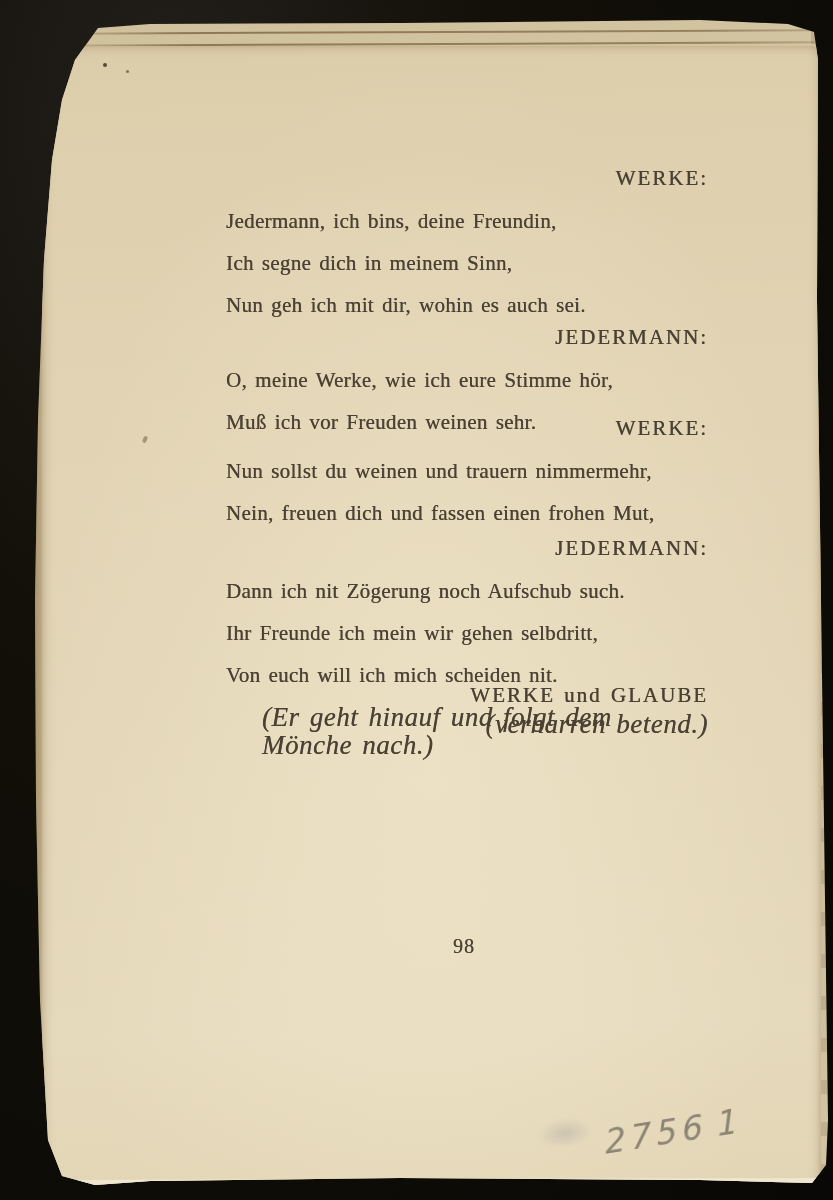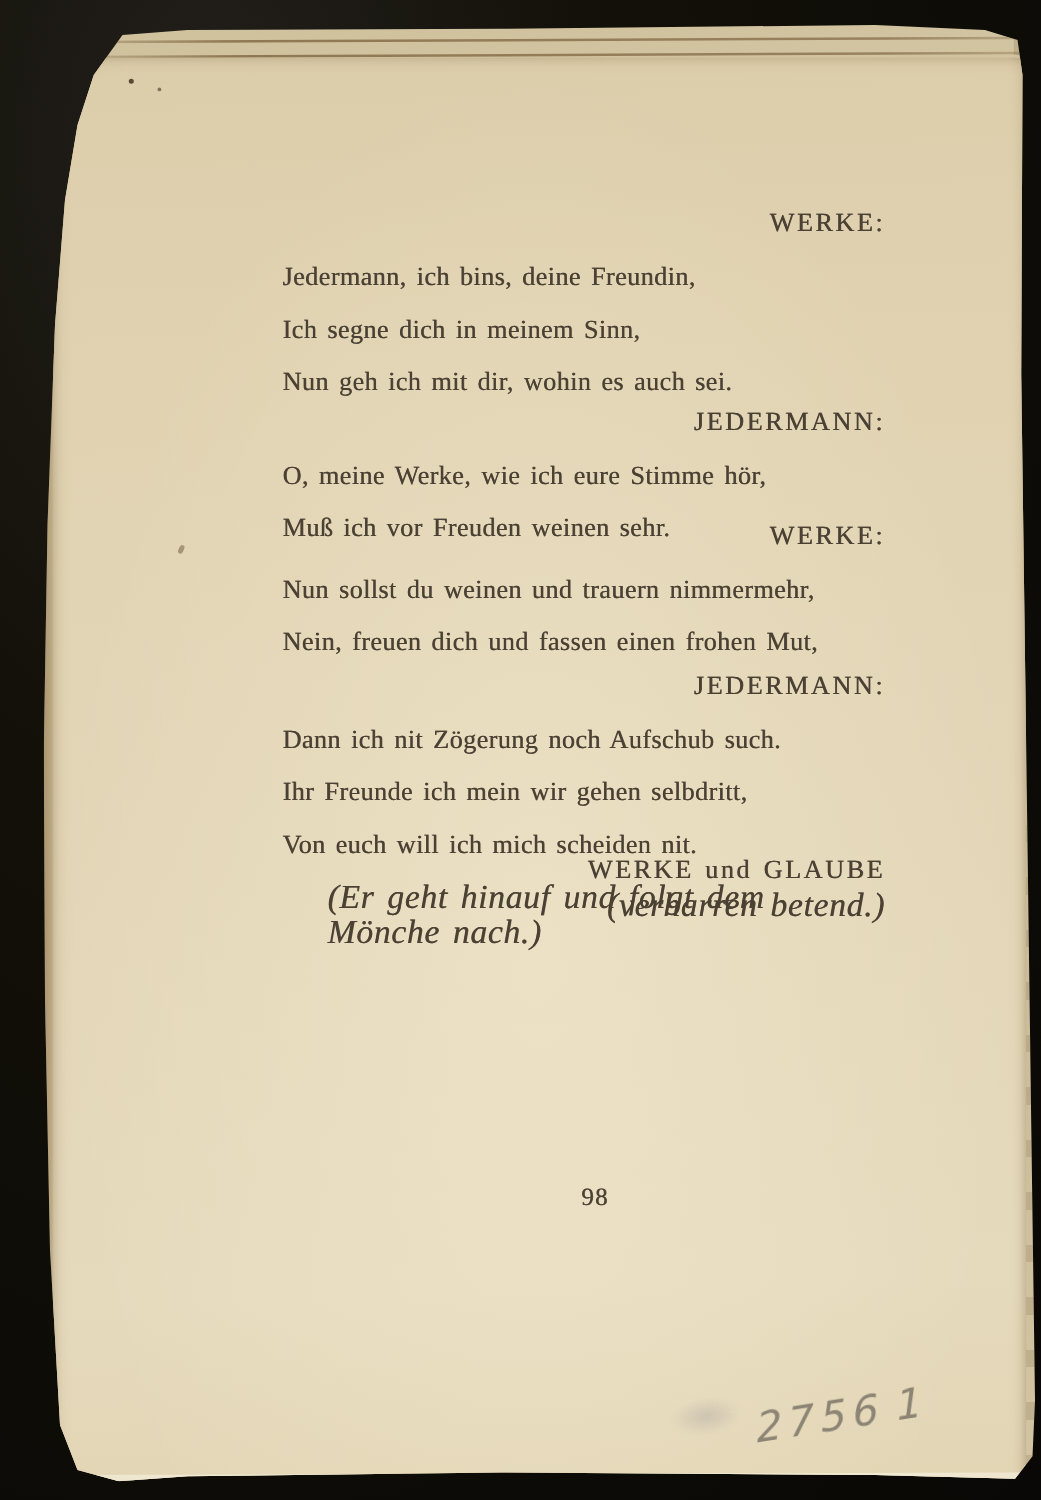--- a/index.html
+++ b/index.html
@@ -70,21 +70,21 @@
   }
   .stage{
     margin:0;font-size:27px;line-height:28px;font-style:italic;
     letter-spacing:0.5px;word-spacing:3px;
     text-shadow:0.3px 0 0 rgba(72,62,48,.8);
   }
   .stage.indent{padding-left:50px;}
   .stage.center{text-align:right;}
   .stage.wide{padding-left:14px;}
   .folio{
-    position:absolute;left:212px;width:496px;top:928px;margin:16px;
+    position:absolute;left:212px;width:496px;top:928px;margin:4px;
     font-size:20px;line-height:28px;text-align:center;letter-spacing:1px;
     text-shadow:0.3px 0 0 rgba(72,62,48,.8);
   }
   
   .pencil{
     position:absolute;left:604px;top:1108px;width:190px;z-index:6;
     font-family:"DejaVu Sans",sans-serif;font-style:italic;font-size:33px;
     color:rgba(125,117,104,.85);letter-spacing:5px;word-spacing:-6px;
     transform:rotate(-9deg) skewX(-6deg);
     filter:blur(.3px);

